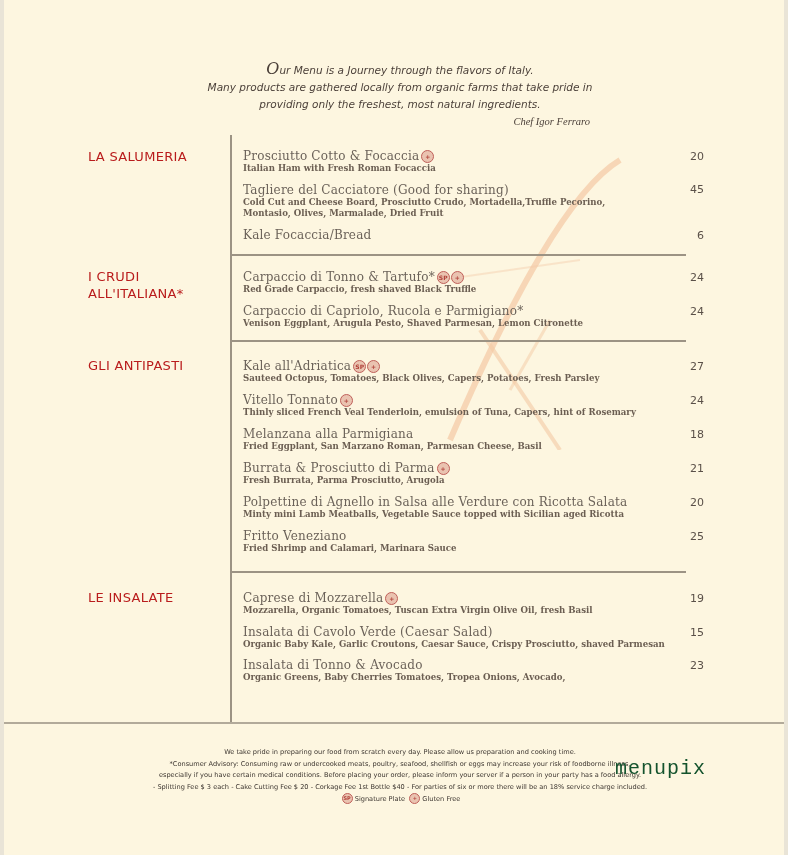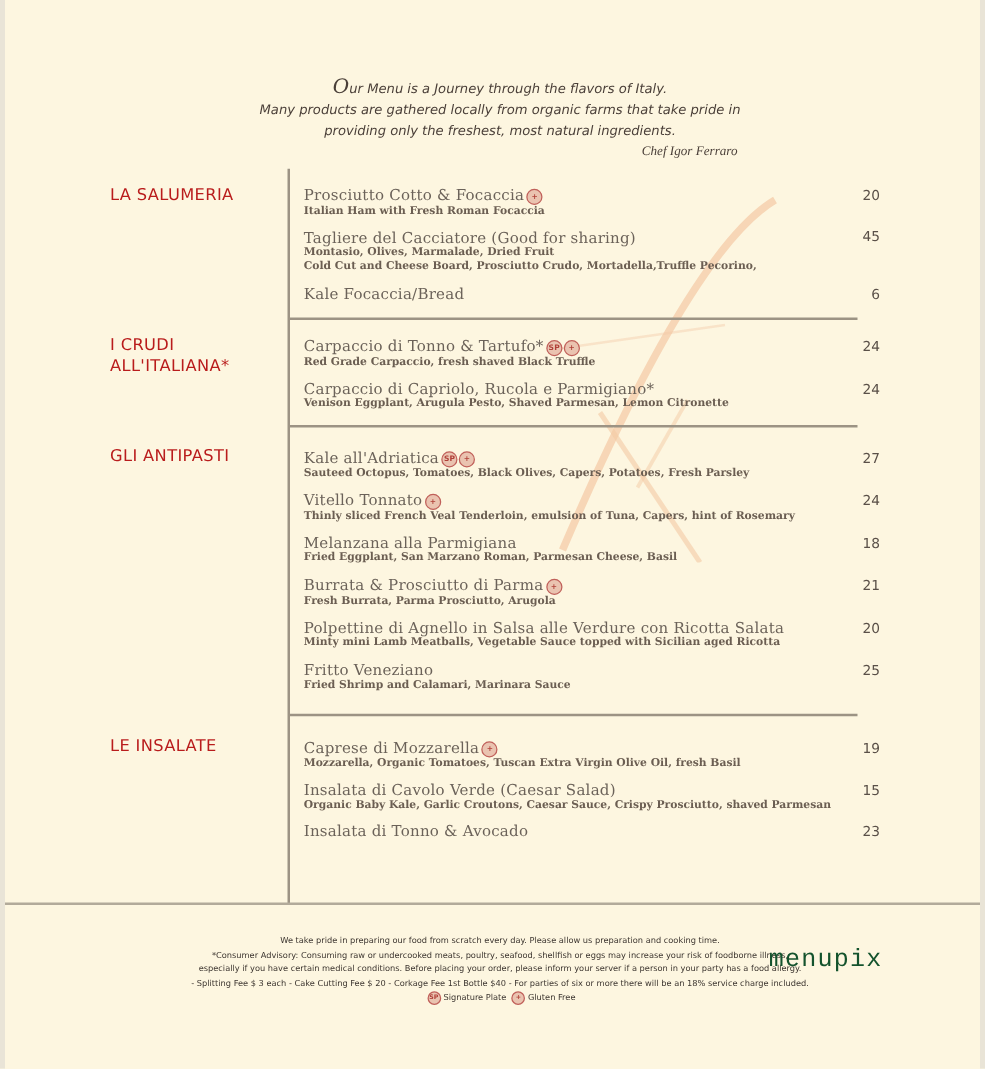--- a/index.html
+++ b/index.html
@@ -59,22 +59,22 @@
 <div class="section-title" style="top:589px">LE INSALATE</div>
 
 <div class="item" style="top:149px">
   <div class="name"><span>Prosciutto Cotto &amp; Focaccia</span><span class="badge">+</span></div>
   <div class="desc">Italian Ham with Fresh Roman Focaccia</div>
 </div>
 <div class="price" style="top:150px">20</div>
 
 <div class="item" style="top:183px">
   <div class="name">Tagliere del Cacciatore (Good for sharing)</div>
+  <div class="desc">Cold Cut and Cheese Board, Prosciutto Crudo, Mortadella,Truffle Pecorino,</div>
   <div class="desc">Montasio, Olives, Marmalade, Dried Fruit</div>
-  <div class="desc">Cold Cut and Cheese Board, Prosciutto Crudo, Mortadella,Truffle Pecorino,</div>
 </div>
 <div class="price" style="top:183px">45</div>
 
 <div class="item" style="top:228px">
   <div class="name">Kale Focaccia/Bread</div>
 </div>
 <div class="price" style="top:229px">6</div>
 
 <div class="item" style="top:270px">
   <div class="name"><span>Carpaccio di Tonno &amp; Tartufo*</span><span class="badge">SP</span><span class="badge" style="margin-left:1px">+</span></div>
@@ -131,20 +131,21 @@
 <div class="price" style="top:592px">19</div>
 
 <div class="item" style="top:625px">
   <div class="name">Insalata di Cavolo Verde (Caesar Salad)</div>
   <div class="desc">Organic Baby Kale, Garlic Croutons, Caesar Sauce, Crispy Prosciutto, shaved Parmesan</div>
 </div>
 <div class="price" style="top:626px">15</div>
 
 <div class="item" style="top:658px">
   <div class="name">Insalata di Tonno &amp; Avocado</div>
+  <div class="desc">Organic Greens, Baby Cherries Tomatoes, Tropea Onions, Avocado,</div>
 </div>
 <div class="price" style="top:659px">23</div>
 
 <div class="footer">
   <div>We take pride in preparing our food from scratch every day. Please allow us preparation and cooking time.</div>
   <div>*Consumer Advisory: Consuming raw or undercooked meats, poultry, seafood, shellfish or eggs may increase your risk of foodborne illness,</div>
   <div>especially if you have certain medical conditions. Before placing your order, please inform your server if a person in your party has a food allergy.</div>
   <div>- Splitting Fee $ 3 each - Cake Cutting Fee $ 20 - Corkage Fee 1st Bottle $40 - For parties of six or more there will be an 18% service charge included.</div>
   <div>
     <span class="badge" style="width:9px;height:9px;line-height:9px;font-size:5px">SP</span>

